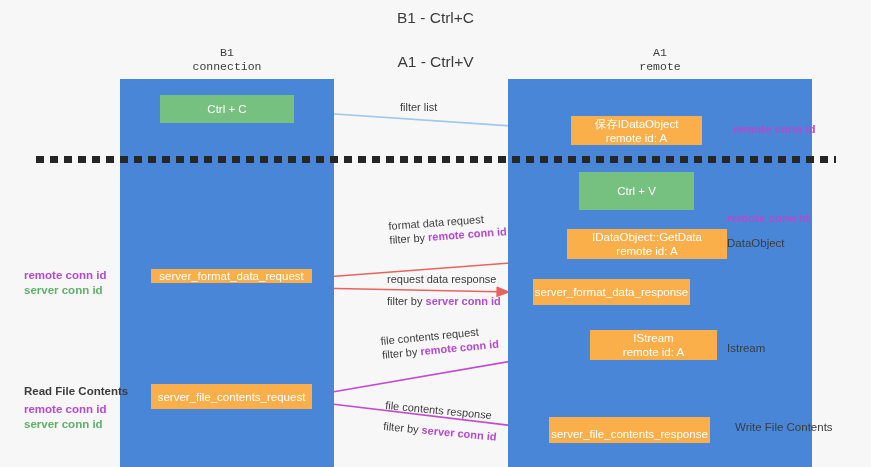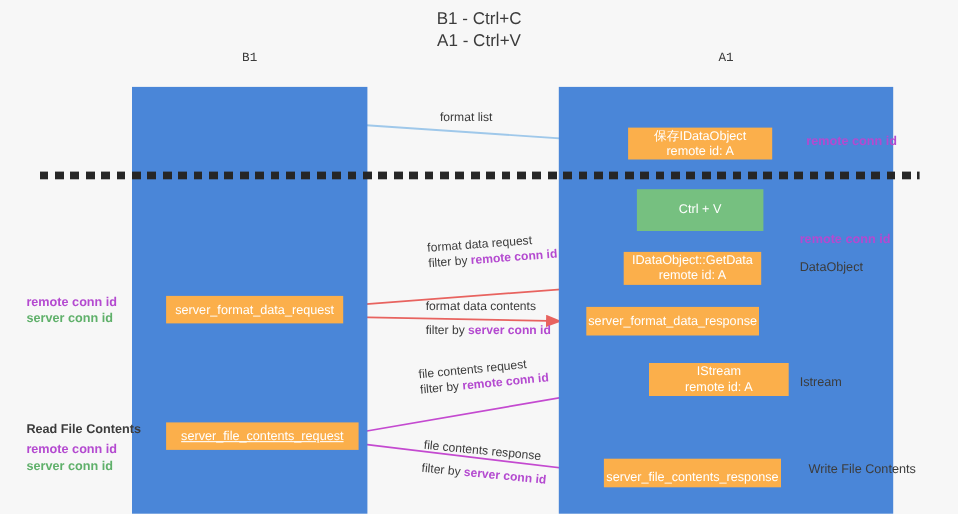--- a/index.html
+++ b/index.html
@@ -34,21 +34,21 @@
   }
   #head-b1{left:120px;width:214px;top:46px;}
   #head-a1{left:508px;width:304px;top:46px;}
   .col-head .l2{display:block;}
 
   
   #title{
     position:absolute;left:0;top:8px;width:871px;
     text-align:center;font-size:15.5px;line-height:20px;color:#3c3c3c;
   }
-  #title .l2{display:block;}
+  #title .l2{display:block;margin-top:24px;}
 
   
   #divider{
     position:absolute;left:36px;top:156px;width:800px;height:7px;
     background:repeating-linear-gradient(to right,#262626 0 8px,transparent 8px 14px);
   }
 
   
   .node{
     position:absolute;
@@ -121,79 +121,84 @@
     <line x1="315" y1="402" x2="549" y2="430" stroke="#c44ad0" stroke-width="1.6" marker-end="url(#ah-mag)"></line>
   </svg>
 
   <div id="title">
     <span>B1 - Ctrl+C</span>
     <span class="l2">A1 - Ctrl+V</span>
   </div>
 
   <div id="head-b1" class="col-head">
     <span>B1</span>
+    <span class="l2">connection</span>
   </div>
   <div id="head-a1" class="col-head">
     <span>A1</span>
+    <span class="l2">remote</span>
   </div>
 
   <div id="col-b1" class="column"></div>
   <div id="col-a1" class="column"></div>
 
   <div id="divider"></div>
 
+  <div class="node green" style="left:160px;top:95px;width:134px;height:28px;">
+    <span class="ln">Ctrl + C</span>
+  </div>
 
   <div class="node orange" style="left:571px;top:116px;width:131px;height:29px;">
     <span class="ln">保存IDataObject</span>
     <span class="ln">remote id: A</span>
   </div>
 
   <div class="node green" style="left:579px;top:172px;width:115px;height:38px;">
     <span class="ln">Ctrl + V</span>
   </div>
 
-  <div class="node orange" style="left:567px;top:229px;width:125px;height:30px;">
+  <div class="node orange" style="left:567px;top:229px;width:160px;height:30px;">
     <span class="ln">IDataObject::GetData</span>
     <span class="ln">remote id: A</span>
   </div>
 
-  <div class="node orange" style="left:151px;top:269px;width:161px;height:25px;">
+  <div class="node orange" style="left:151px;top:269px;width:161px;height:14px;">
     <span class="ln">server_format_data_request</span>
   </div>
 
   <div class="node orange" style="left:512px;top:279px;width:157px;height:26px;margin-left:21px;">
     <span class="ln">server_format_data_response</span>
   </div>
 
   <div class="node orange" style="left:590px;top:330px;width:127px;height:30px;">
     <span class="ln">IStream</span>
     <span class="ln">remote id: A</span>
   </div>
 
-  <div class="node orange" style="left:151px;top:384px;width:175px;height:25px;text-decoration:underline;">
+  <div class="node orange" style="left:151px;top:384px;width:161px;height:25px;">
     <span class="ln">server_file_contents_request</span>
   </div>
 
   <div class="node orange" style="left:549px;top:417px;width:161px;height:26px;justify-content:flex-end;">
     <span class="ln">server_file_contents_response</span>
   </div>
 
   <div class="edge-label" style="left:400px;top:100px;">
-    <span>format list</span>
+    <span>filter list</span>
   </div>
 
   <div class="edge-label" style="left:388px;top:219px;transform:rotate(-4.3deg);">
     <div>format data request</div>
     <div>
       <span>filter by </span><b class="kw-remote">remote conn id</b>
     </div>
   </div>
 
   <div class="edge-label" style="left:387px;top:272px;">
-    <div>format data contents</div>
+    <div>request data response</div>
     <div style="margin-top:8px;">
       <span>filter by </span><b class="kw-server-purple">server conn id</b>
     </div>
   </div>
 
   <div class="edge-label" style="left:380px;top:334px;transform:rotate(-5.5deg);">
     <div>file contents request</div>
     <div>
       <span>filter by </span><b class="kw-remote">remote conn id</b>
     </div>

